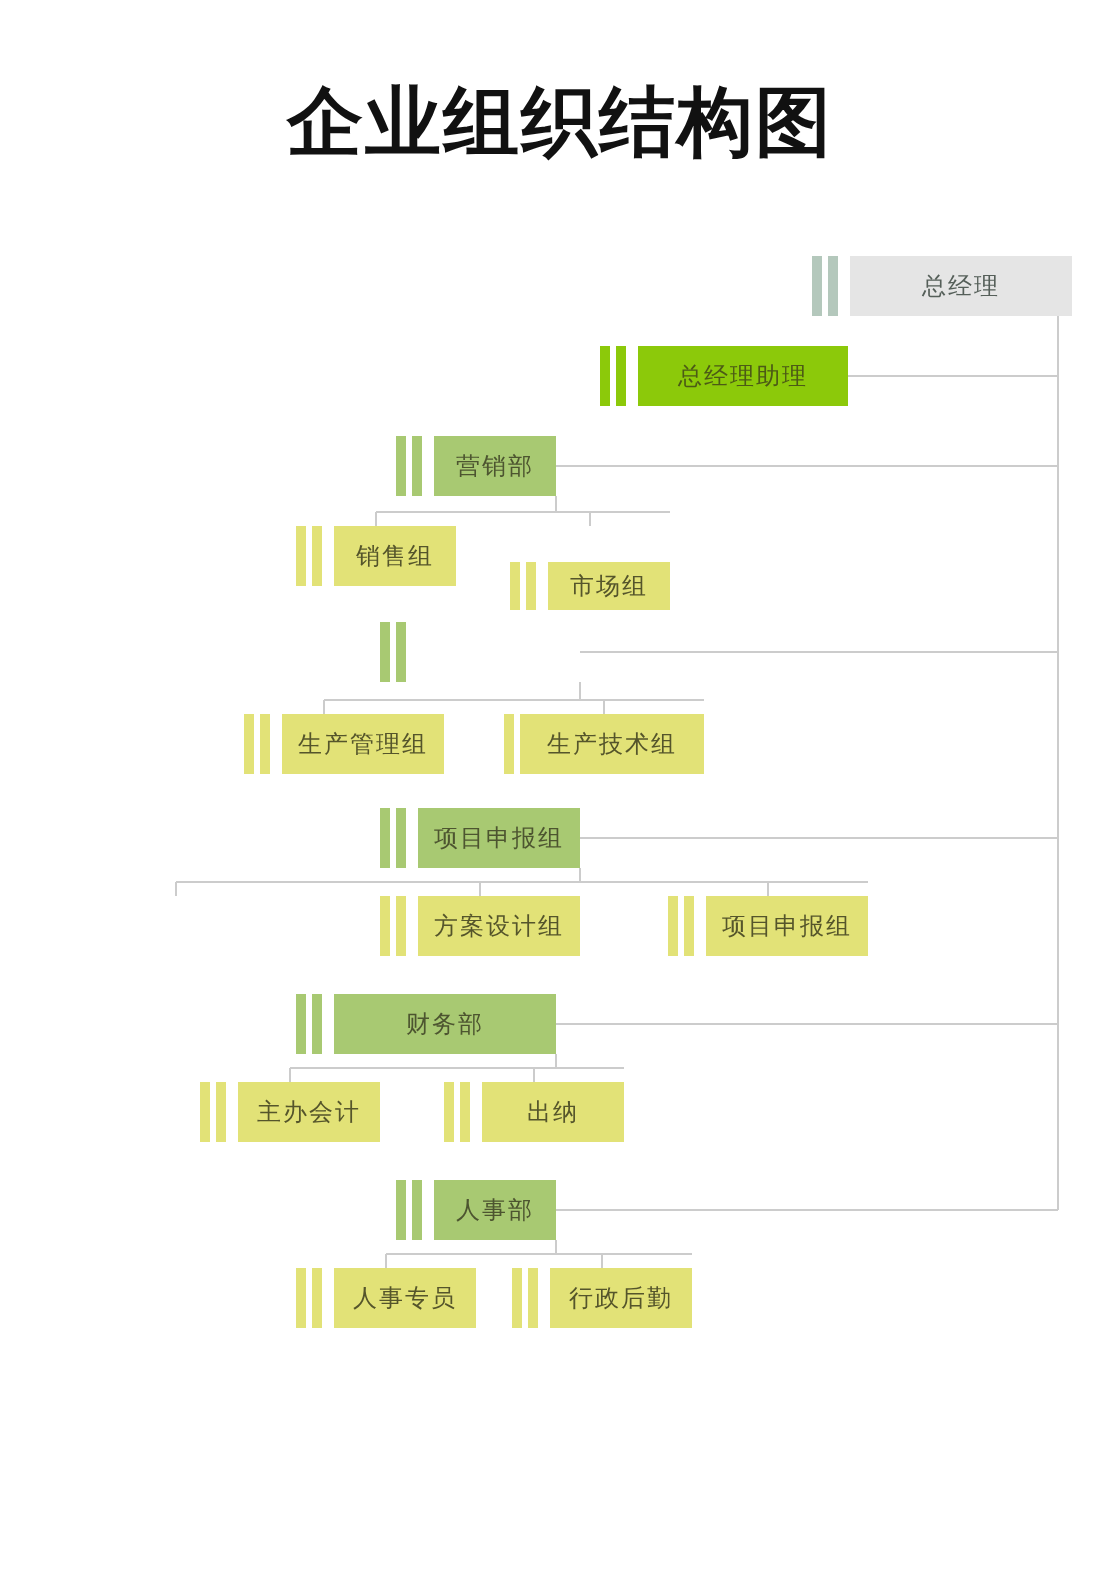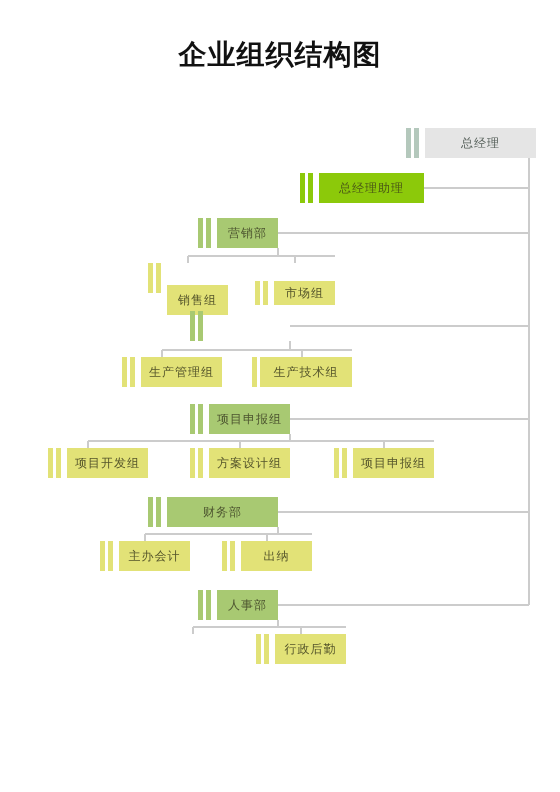--- a/index.html
+++ b/index.html
@@ -20,21 +20,21 @@
     height: 792px;
   }
 
   
   .chart-title {
     position: absolute;
     left: 0;
     top: 36px;
     width: 560px;
     text-align: center;
-    font-size: 28px;
+    font-size: 38px;
     font-weight: bold;
     letter-spacing: 1px;
     color: #111111;
     font-family: "DejaVu Sans", "Liberation Sans", sans-serif;
   }
 
   
   #lines-layer {
     position: absolute;
     left: 0;
@@ -164,21 +164,21 @@
     <div class="node-body" style="left:19px;">
       <span class="node-label">营销部</span>
     </div>
   </div>
 
   <div class="node lvl-team" style="left:148px; top:263px; width:80px; height:30px;">
     <div class="node-accents">
       <div class="accent-bar"></div>
       <div class="accent-bar"></div>
     </div>
-    <div class="node-body" style="left:19px;margin-top:22px;">
+    <div class="node-body" style="left:19px;">
       <span class="node-label">销售组</span>
     </div>
   </div>
 
   <div class="node lvl-team" style="left:255px; top:281px; width:80px; height:24px;">
     <div class="node-accents">
       <div class="accent-bar"></div>
       <div class="accent-bar"></div>
     </div>
     <div class="node-body" style="left:19px;">
@@ -216,29 +216,20 @@
   <div class="node lvl-dept" style="left:190px; top:404px; width:100px; height:30px;">
     <div class="node-accents">
       <div class="accent-bar"></div>
       <div class="accent-bar"></div>
     </div>
     <div class="node-body" style="left:19px;">
       <span class="node-label">项目申报组</span>
     </div>
   </div>
 
-  <div class="node lvl-team" style="left:48px; top:448px; width:100px; height:30px;">
-    <div class="node-accents">
-      <div class="accent-bar"></div>
-      <div class="accent-bar"></div>
-    </div>
-    <div class="node-body" style="left:19px;">
-      <span class="node-label">项目开发组</span>
-    </div>
-  </div>
 
   <div class="node lvl-team" style="left:190px; top:448px; width:100px; height:30px;">
     <div class="node-accents">
       <div class="accent-bar"></div>
       <div class="accent-bar"></div>
     </div>
     <div class="node-body" style="left:19px;">
       <span class="node-label">方案设计组</span>
     </div>
   </div>
@@ -286,20 +277,29 @@
   <div class="node lvl-dept" style="left:198px; top:590px; width:80px; height:30px;text-decoration:underline;">
     <div class="node-accents">
       <div class="accent-bar"></div>
       <div class="accent-bar"></div>
     </div>
     <div class="node-body" style="left:19px;">
       <span class="node-label">人事部</span>
     </div>
   </div>
 
+  <div class="node lvl-team" style="left:148px; top:634px; width:90px; height:30px;">
+    <div class="node-accents">
+      <div class="accent-bar"></div>
+      <div class="accent-bar"></div>
+    </div>
+    <div class="node-body" style="left:19px;">
+      <span class="node-label">人事专员</span>
+    </div>
+  </div>
 
   <div class="node lvl-team" style="left:256px; top:634px; width:90px; height:30px;">
     <div class="node-accents">
       <div class="accent-bar"></div>
       <div class="accent-bar"></div>
     </div>
     <div class="node-body" style="left:19px;">
       <span class="node-label">行政后勤</span>
     </div>
   </div>

